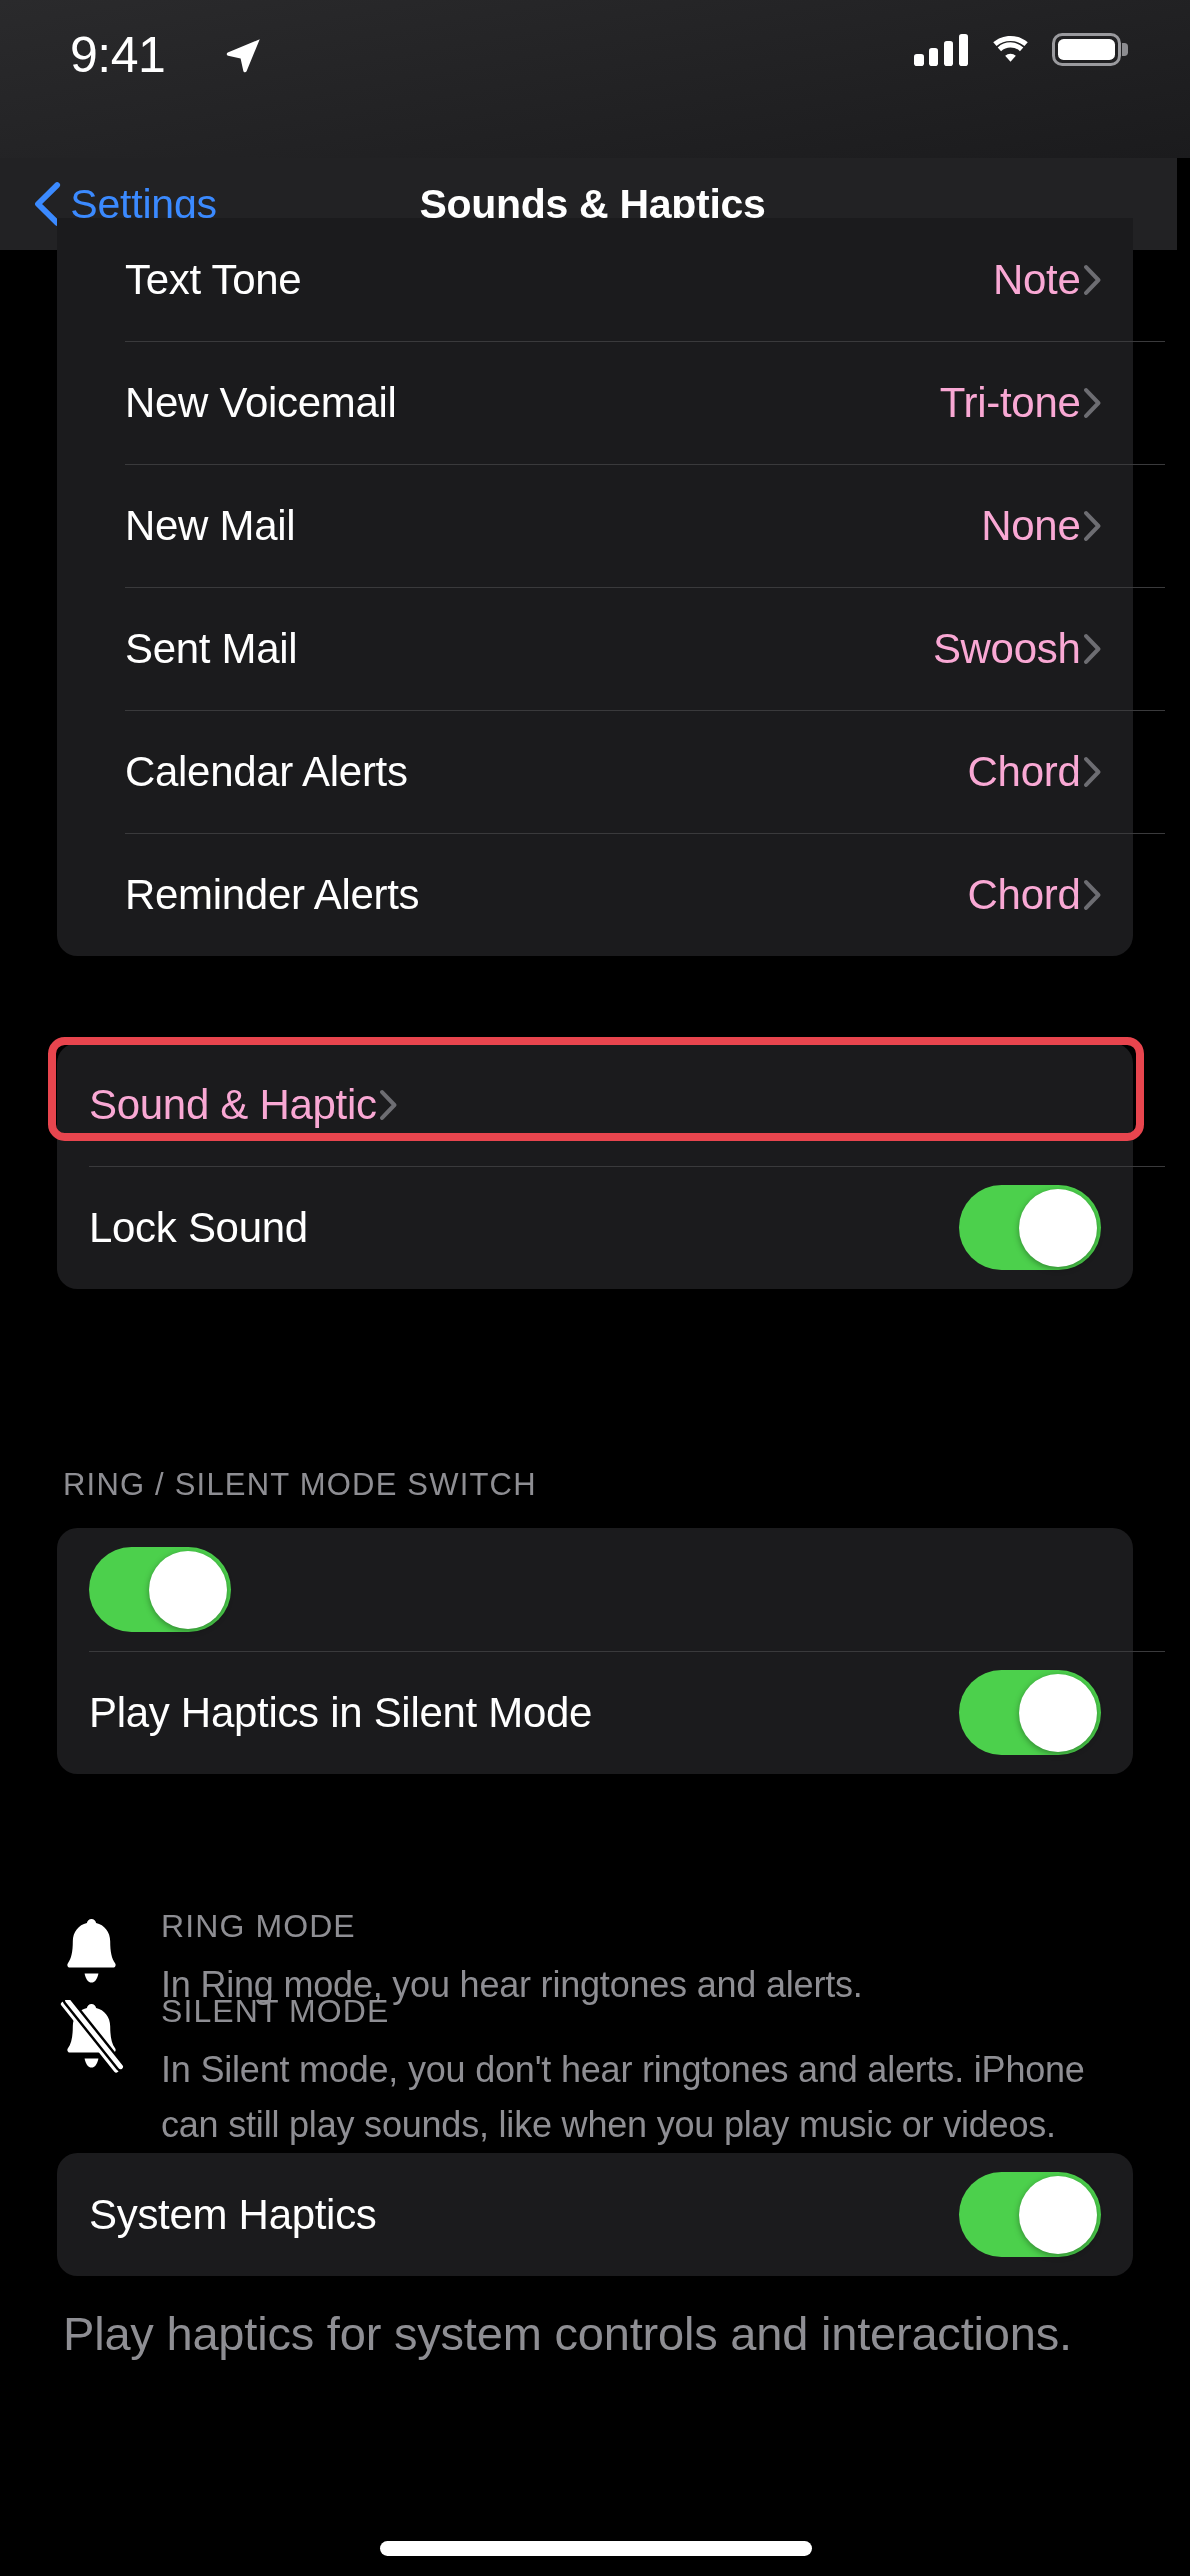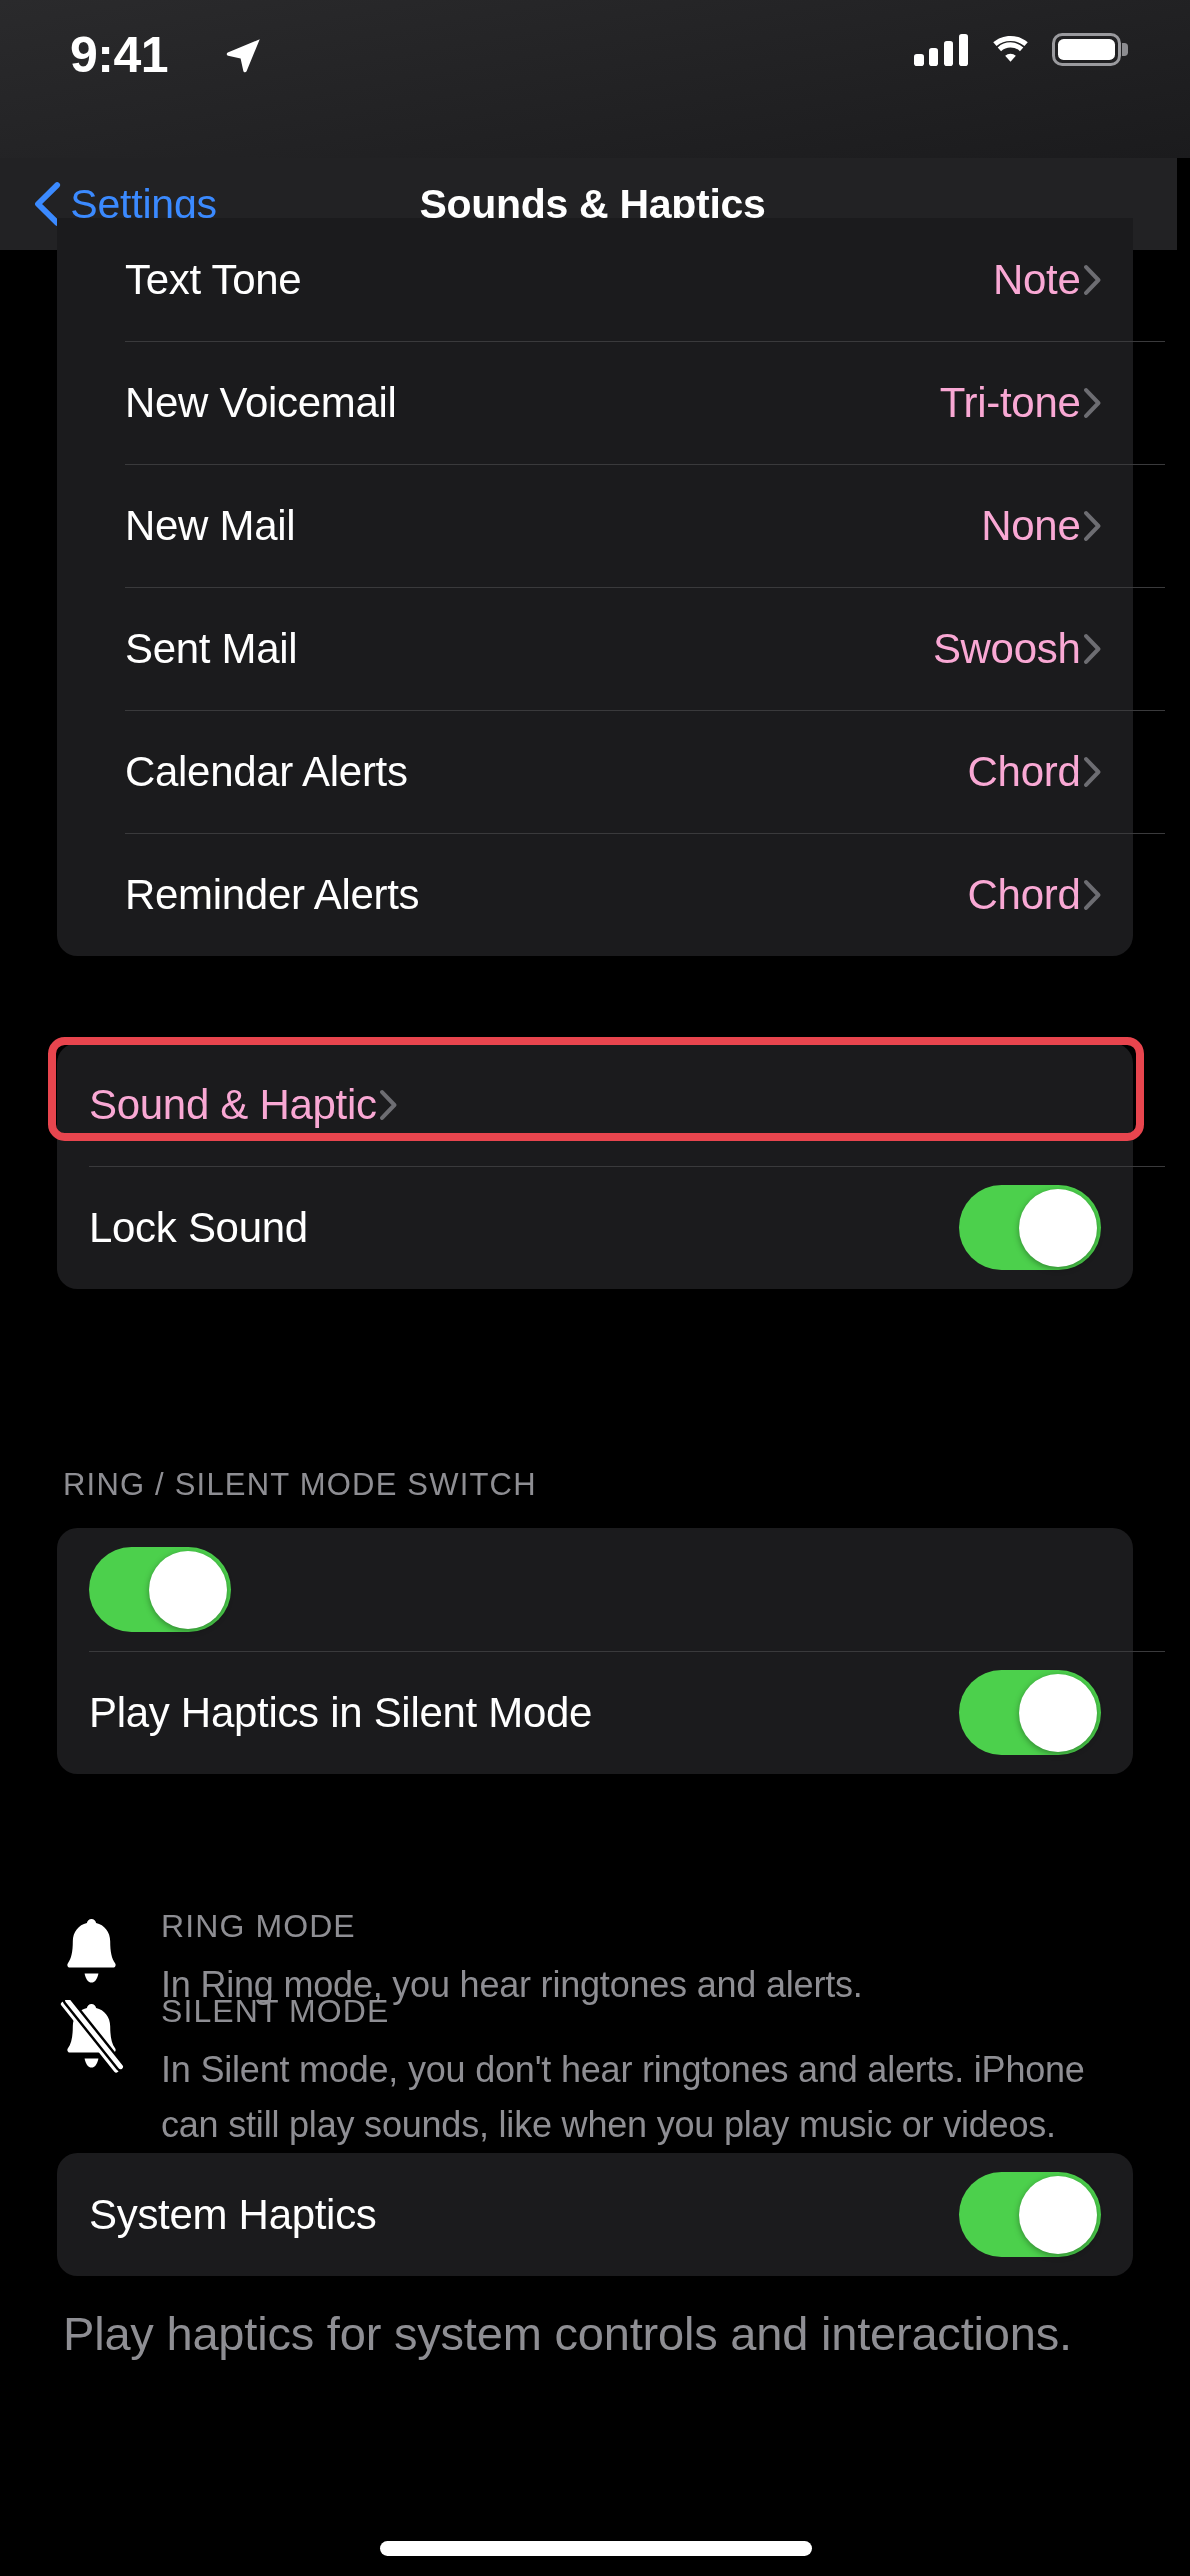--- a/index.html
+++ b/index.html
@@ -12,21 +12,21 @@
   }
   .phone { position:relative; width:1191px; height:2576px; background:#000; }
 
   
   .statusbar {
     position:absolute; top:0; left:0; width:1191px; height:158px;
     background:linear-gradient(170deg,#2a2a2c 0%,#242426 40%,#1b1b1d 100%);
   }
   .sb-time {
     position:absolute; left:70px; top:26px;
-    font-size:50px; font-weight:700; color:#fff; letter-spacing:-0.5px;
+    font-size:50px; font-weight:400; color:#fff; letter-spacing:-0.5px;
   }
   .sb-loc { position:absolute; left:223px; top:35px; width:41px; height:41px; }
   .sb-right { position:absolute; right:70px; top:33px; display:flex; align-items:flex-end; gap:20.4px; }
   .bars { display:flex; align-items:flex-end; gap:5.6px; height:33px; }
   .bars i { display:block; width:9.3px; background:#fff; border-radius:2.8px; }
   .bars i:nth-child(1){height:12px;} .bars i:nth-child(2){height:18.5px;}
   .bars i:nth-child(3){height:25px;} .bars i:nth-child(4){height:32px;}
   .wifi { width:43px; height:32px; }
   .batt { position:relative; width:69px; height:33px; }
   .batt-shell { position:absolute; inset:0; border:3.7px solid #9a9a9e; border-radius:10.2px; }

